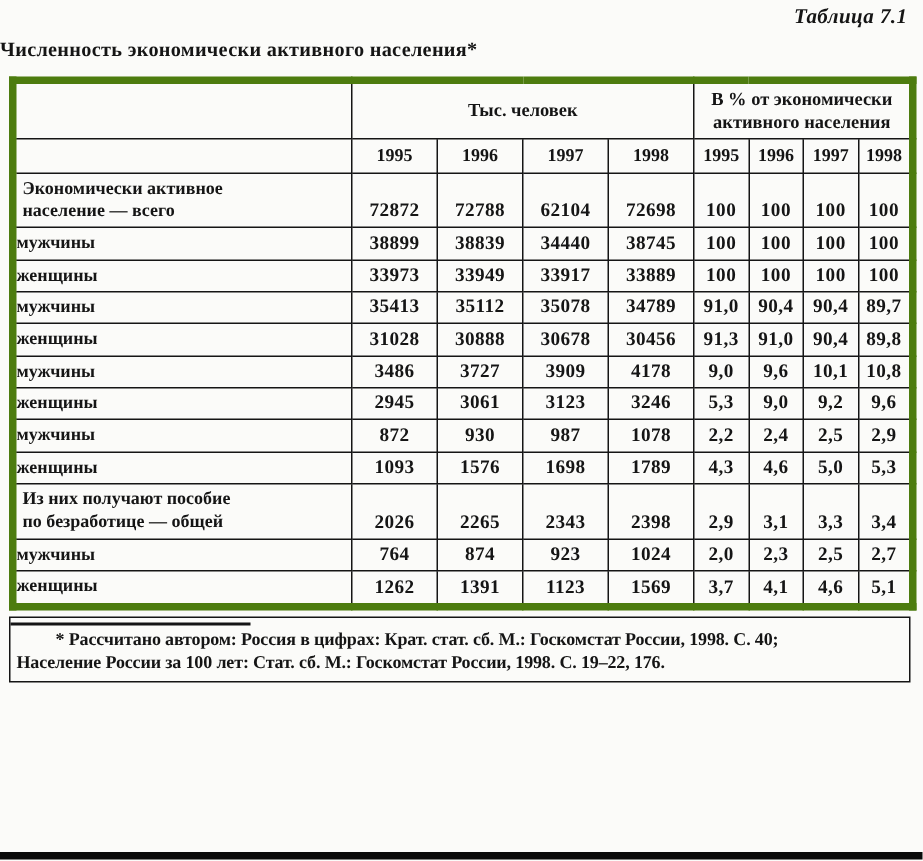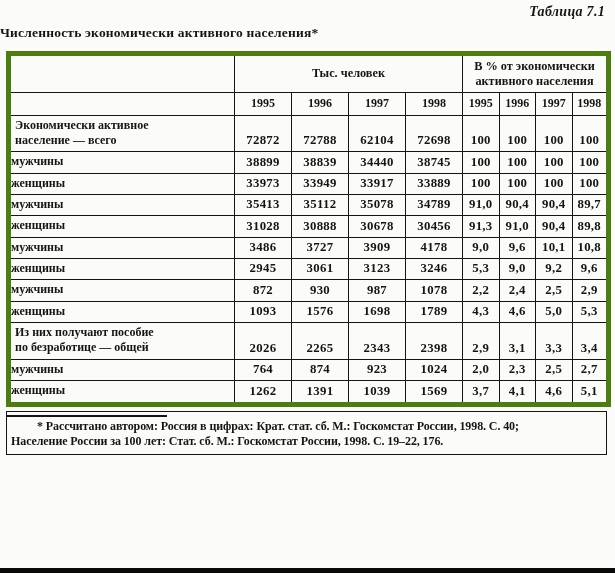--- a/index.html
+++ b/index.html
@@ -263,21 +263,21 @@
           <td class="val-cell">1024</td>
           <td class="val-cell">2,0</td>
           <td class="val-cell">2,3</td>
           <td class="val-cell">2,5</td>
           <td class="val-cell">2,7</td>
         </tr>
         <tr>
           <td class="label-cell indent">женщины</td>
           <td class="val-cell">1262</td>
           <td class="val-cell">1391</td>
-          <td class="val-cell">1039</td>
+          <td class="val-cell">1123</td>
           <td class="val-cell">1569</td>
           <td class="val-cell">3,7</td>
           <td class="val-cell">4,1</td>
           <td class="val-cell">4,6</td>
           <td class="val-cell">5,1</td>
         </tr>
       </tbody>
   </table>
 
   <div class="footnote-box">

